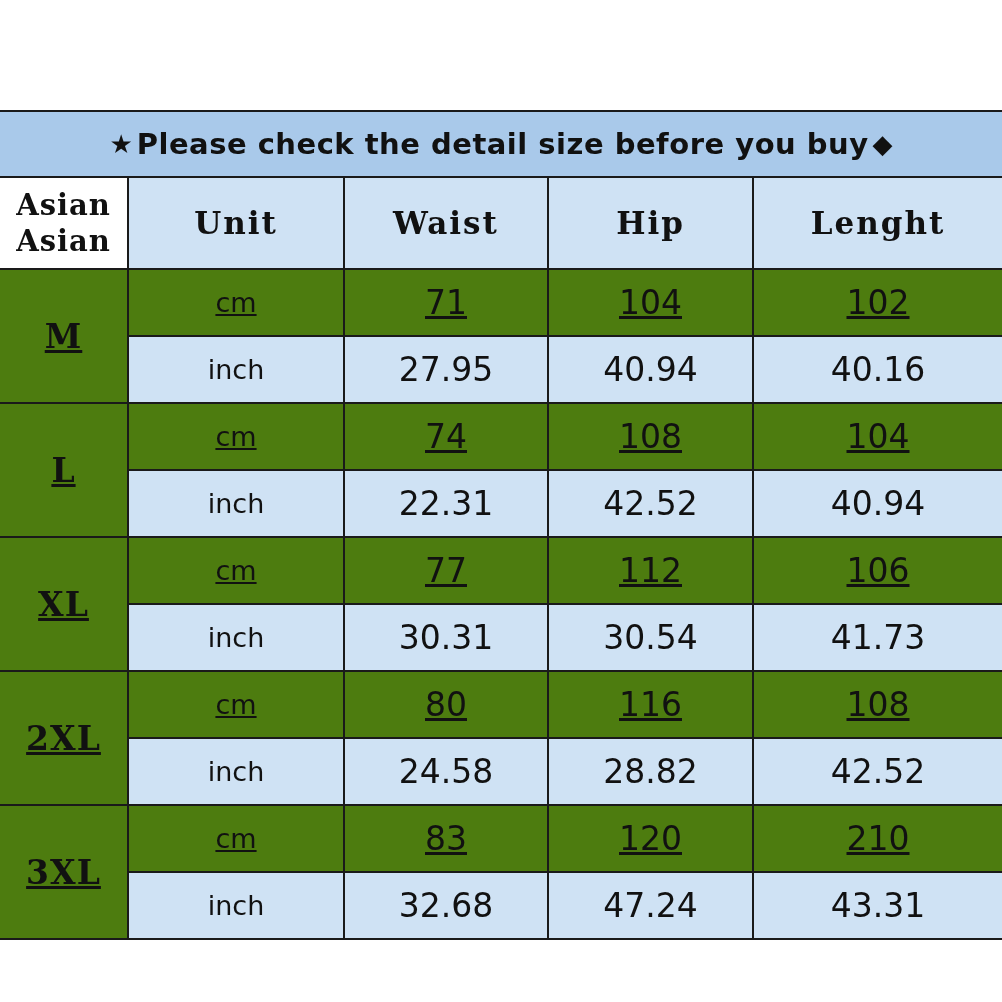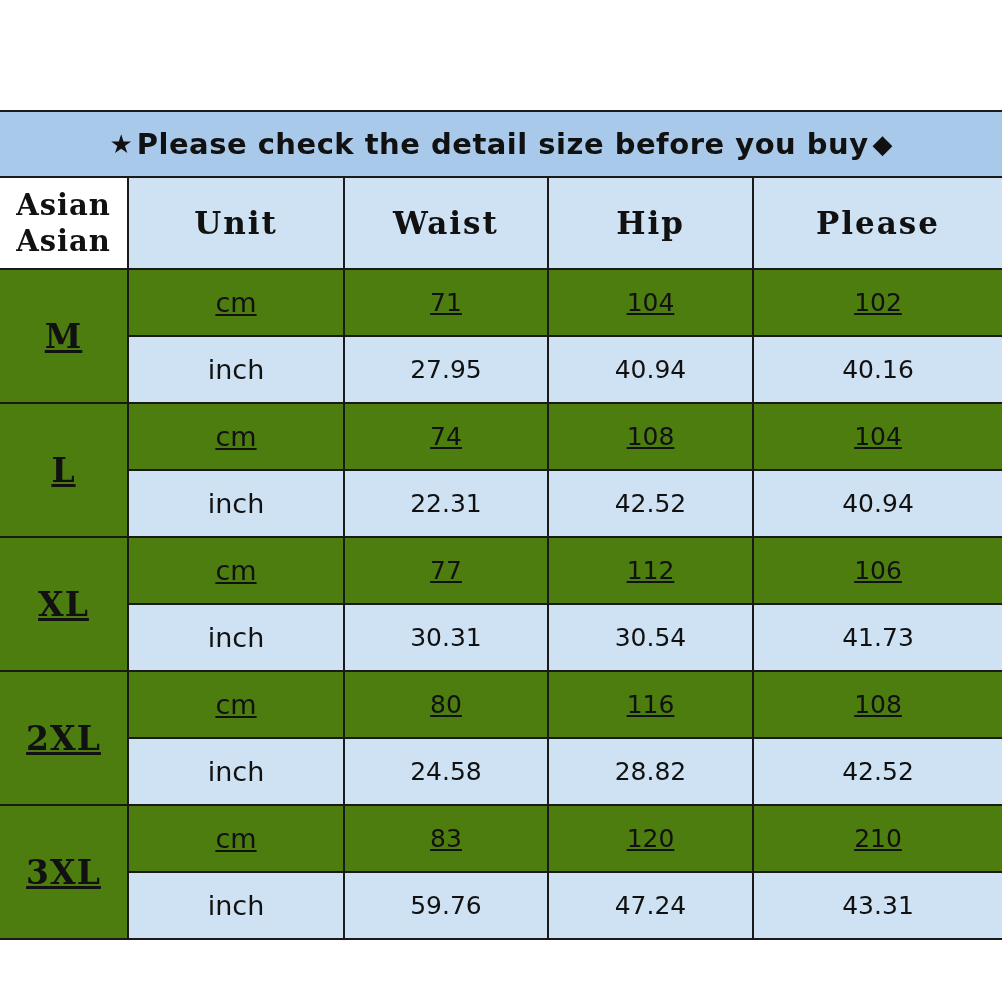--- a/index.html
+++ b/index.html
@@ -88,21 +88,21 @@
   tr.inch-row td {
     background: #cfe2f4;
     height: 63px;
   }
   td.unit-cell {
     font-family: "DejaVu Sans", sans-serif;
     font-size: 27px;
   }
   td.val-cell {
     font-family: "DejaVu Sans", sans-serif;
-    font-size: 25px;
+    font-size: 33px;
   }
   td.last-col {
     border-right: none !important;
   }
   tr.last-row td {
     border-bottom: 2px solid #1a1a1a;
   }
   col.c0 { width: 128px; }
   col.c1 { width: 216px; }
   col.c2 { width: 204px; }
@@ -132,21 +132,21 @@
         </tr>
 
         <tr class="header-row">
           <td class="asian-size">
             <div>Asian</div>
             <div>Asian</div>
           </td>
           <td>Unit</td>
           <td>Waist</td>
           <td>Hip</td>
-          <td class="last-col">Please</td>
+          <td class="last-col">Lenght</td>
         </tr>
 
         <tr class="cm-row">
           <td class="size-label" rowspan="2">M</td>
           <td class="unit-cell">cm</td>
           <td class="val-cell">71</td>
           <td class="val-cell">104</td>
           <td class="val-cell last-col">102</td>
         </tr>
         <tr class="inch-row">
@@ -200,20 +200,20 @@
 
         <tr class="cm-row">
           <td class="size-label" rowspan="2">3XL</td>
           <td class="unit-cell">cm</td>
           <td class="val-cell">83</td>
           <td class="val-cell">120</td>
           <td class="val-cell last-col">210</td>
         </tr>
         <tr class="inch-row last-row">
           <td class="unit-cell">inch</td>
-          <td class="val-cell">59.76</td>
+          <td class="val-cell">32.68</td>
           <td class="val-cell">47.24</td>
           <td class="val-cell last-col">43.31</td>
         </tr>
       </tbody>
     </table>
   </div>
 </div>
 
 </body></html>

